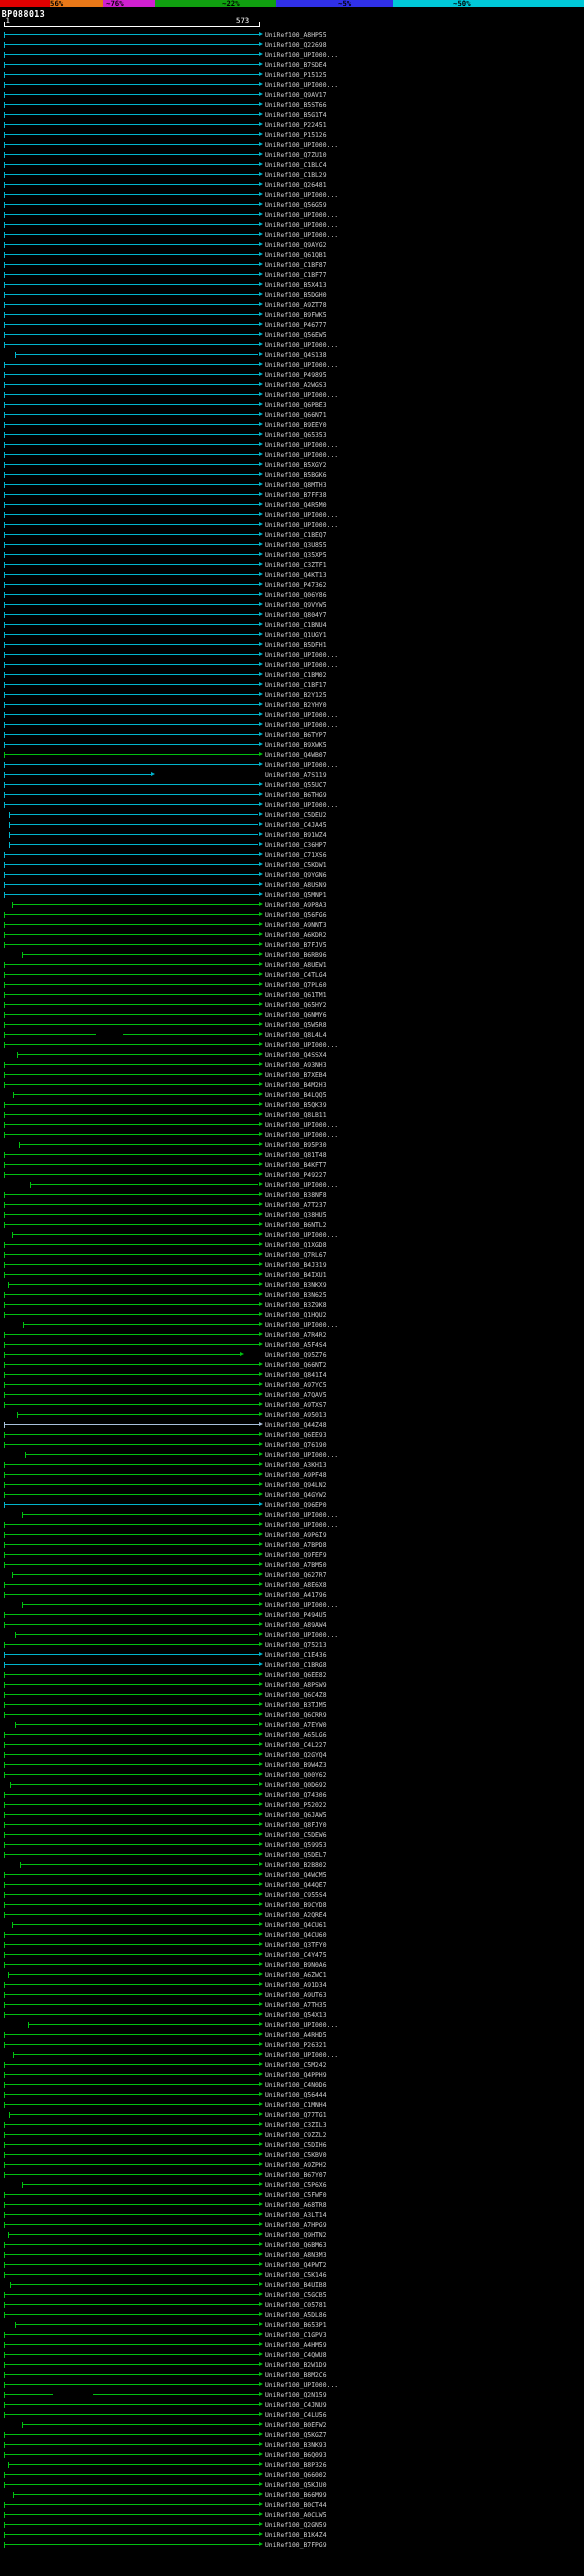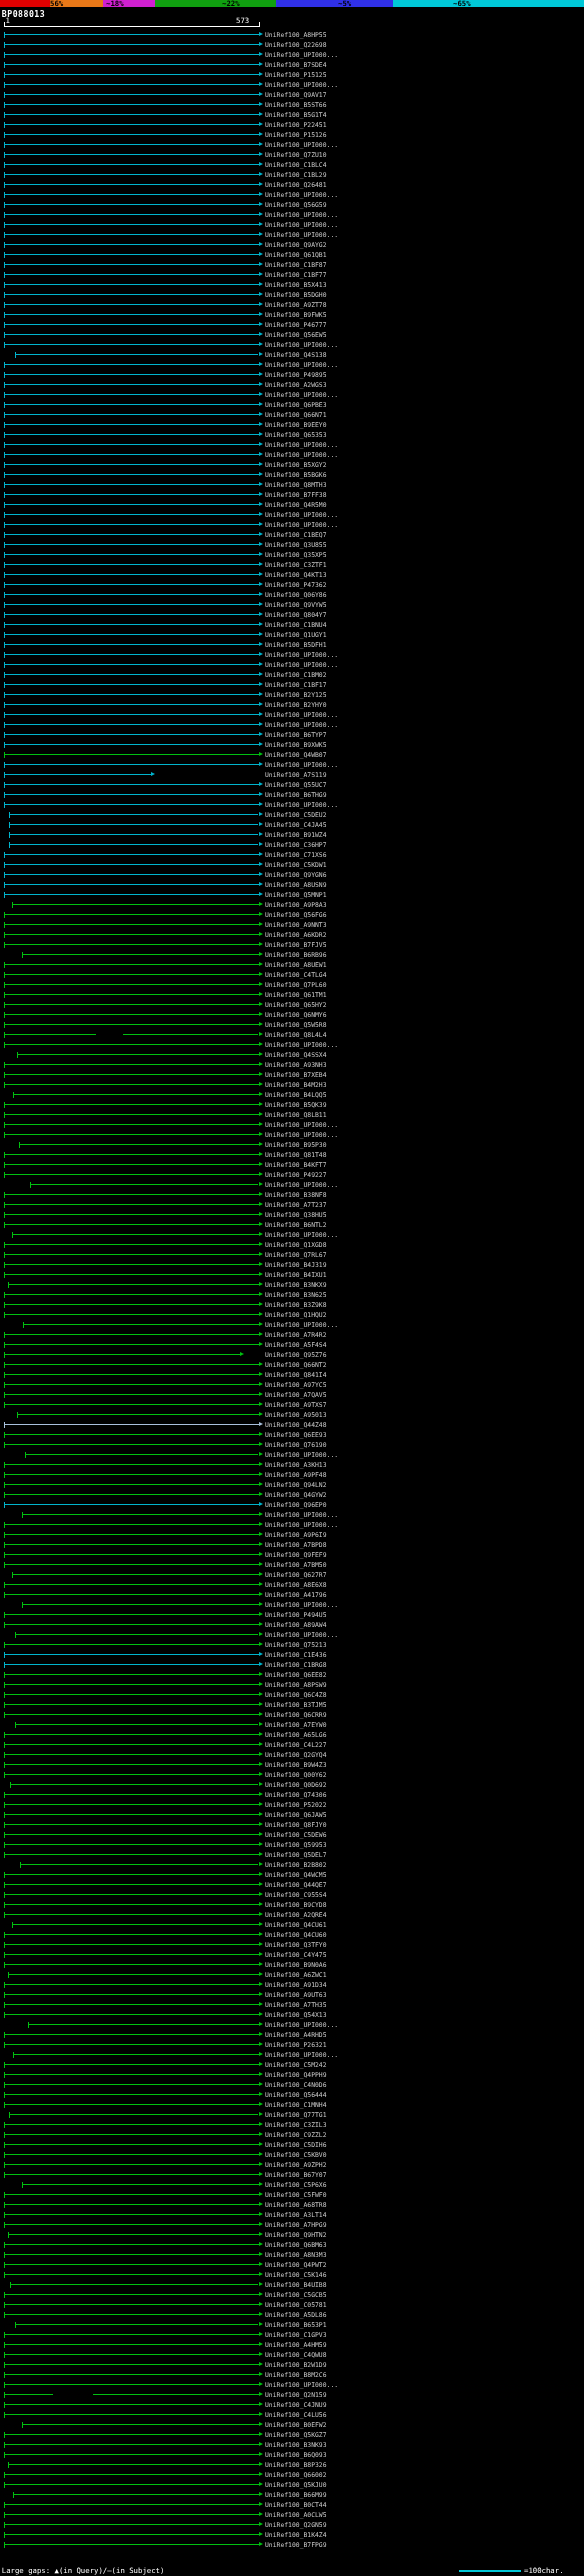--- a/index.html
+++ b/index.html
@@ -37,24 +37,24 @@
 <div class="canvas">
 
   <div class="scale" id="scale">
       <div class="seg" style="background: rgb(224, 0, 0); width: 50px;"></div>
       <div class="seg" style="background: rgb(232, 120, 24); width: 53px;"></div>
       <div class="seg" style="background: rgb(208, 32, 208); width: 52px;"></div>
       <div class="seg" style="background: rgb(16, 160, 16); width: 121px;"></div>
       <div class="seg" style="background: rgb(48, 48, 232); width: 117px;"></div>
       <div class="seg" style="background: rgb(0, 200, 216); width: 192px;"></div>
       <span class="scale-label" style="left: 50px;">56%</span>
-      <span class="scale-label" style="left: 106px;">~18%</span>
+      <span class="scale-label" style="left: 106px;">~76%</span>
       <span class="scale-label" style="left: 222px;">~22%</span>
       <span class="scale-label" style="left: 338px;">~5%</span>
-      <span class="scale-label" style="left: 453px;">~65%</span>
+      <span class="scale-label" style="left: 453px;">~50%</span>
     </div>
 
   <div class="title">BP088013</div>
 
   <div class="ruler">
     <span class="rlbl" style="left:5.5px">1</span>
     <span class="rlbl" style="left:236px">573</span>
     <div class="rline"></div>
     <div class="rtick" style="left:3.7px"></div>
     <div class="rtick" style="left:259px"></div>
@@ -1570,20 +1570,15 @@
         <span class="lbl">UniRef100_B1K4Z4</span>
       </div>
       <div class="row">
         <div class="bar" style="left: 3.7px; width: 255px; background: rgb(0, 192, 16);"></div>
         <div class="tick" style="left: 3.7px; background: rgb(0, 192, 16);"></div>
         <div class="arrow" style="left: 259px; border-left-color: rgb(0, 192, 16);"></div>
         <span class="lbl">UniRef100_B7FPG9</span>
       </div>
     </div>
 
-  <div class="footer">
-    <span class="flbl">Large gaps: ▲(in Query)/—(in Subject)</span>
-    <span class="fline"></span>
-    <span class="ftext">=100char.</span>
-  </div>
 
 </div>
 
 
 </body></html>

